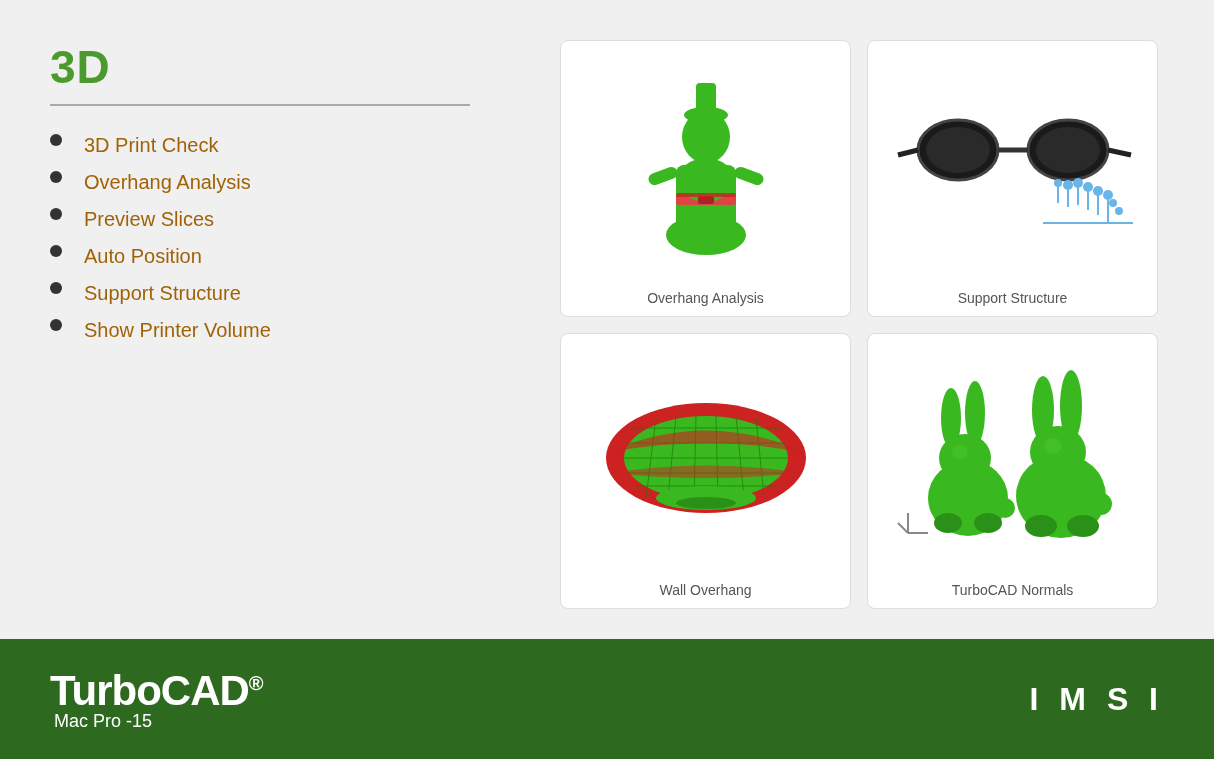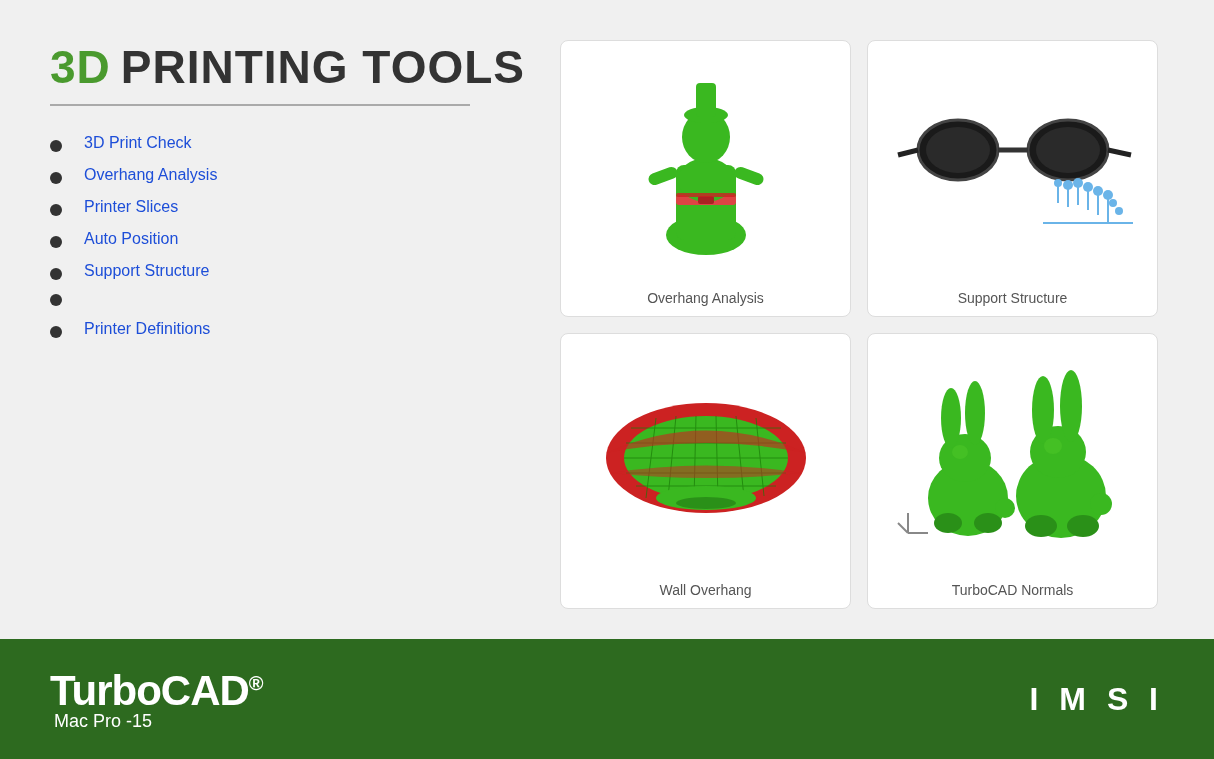--- a/index.html
+++ b/index.html
@@ -56,23 +56,23 @@
       width: 420px;
     }
 
     .features-list {
       list-style: none;
       margin-top: 20px;
     }
 
     .features-list li {
       display: flex;
-      align-items: flex-end;
-      font-size: 16px;
-      color: #1d4ed8;
+      align-items: flex-start;
+      font-size: 20px;
+      color: #a16207;
       margin-bottom: 14px;
       font-weight: 400;
     }
 
     .bullet {
       width: 12px;
       height: 12px;
       background: #333;
       border-radius: 50%;
       margin-right: 22px;
@@ -179,52 +179,48 @@
   </style>
 </head>
 <body>
 
 <div class="main-content">
 
   <div class="left-panel">
     <div class="title-block">
       <div class="title-line">
         <span class="title-3d">3D</span>
-        <span class="title-rest">PRINTING TOOLS</span>
       </div>
       <hr class="title-divider">
     </div>
 
     <ul class="features-list">
       <li>
         <span class="bullet"></span>
         <span>3D Print Check</span>
       </li>
       <li>
         <span class="bullet"></span>
         <span>Overhang Analysis</span>
       </li>
       <li>
         <span class="bullet"></span>
-        <span>Printer Slices</span>
+        <span>Preview Slices</span>
       </li>
       <li>
         <span class="bullet"></span>
         <span>Auto Position</span>
       </li>
       <li>
         <span class="bullet"></span>
         <span>Support Structure</span>
       </li>
       <li>
         <span class="bullet"></span>
-      </li>
-      <li>
-        <span class="bullet"></span>
-        <span>Printer Definitions</span>
+        <span>Show Printer Volume</span>
       </li>
     </ul>
   </div>
 
   <div class="right-panel">
 
     <div class="image-card">
       <div class="image-area">
         <svg width="160" height="200" viewBox="0 0 160 200">
 

